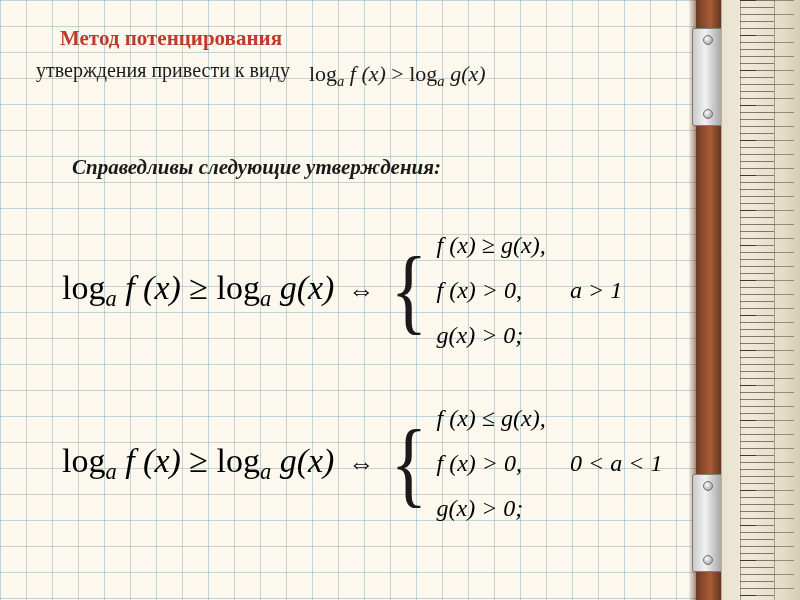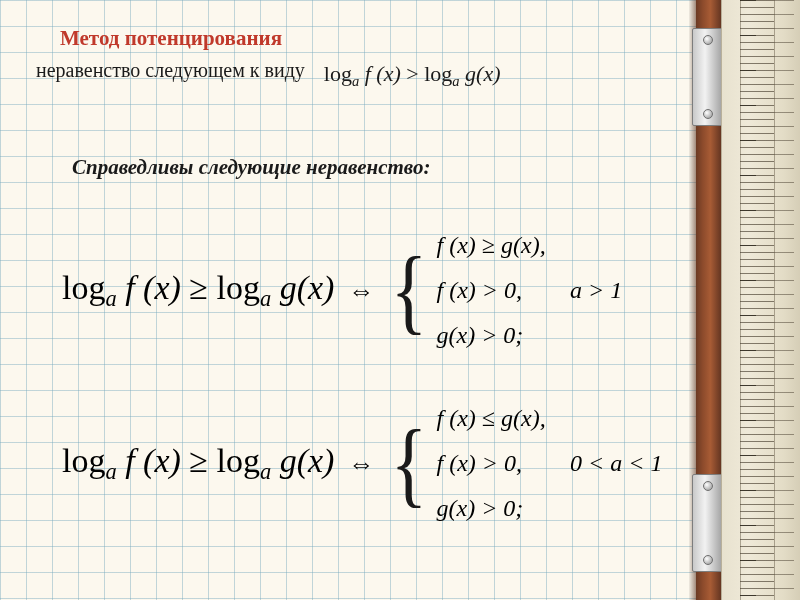--- a/index.html
+++ b/index.html
@@ -247,32 +247,32 @@
 <body>
 
 <div id="slide">
 
   <div class="content">
 
     <div class="title">Метод потенцирования</div>
 
     <div class="intro">
       <span class="second-line">
-        <span>неравенство следующем к виду</span>
+        <span>утверждения привести к виду</span>
         <span class="inline-formula math">
           <span class="up">log</span><span class="sub">a</span>
           <span>f (x)</span>
           <span class="up">&gt;</span>
           <span class="up">log</span><span class="sub">a</span>
           <span>g(x)</span>
         </span>
       </span>
     </div>
 
-    <div class="subtitle">Справедливы следующие неравенство:</div>
+    <div class="subtitle">Справедливы следующие утверждения:</div>
 
     <div class="statement one">
       <span class="lhs math">
         <span class="up">log</span><span class="sub">a</span>
         <span>f (x)</span>
         <span class="up">≥</span>
         <span class="up">log</span><span class="sub">a</span>
         <span>g(x)</span>
       </span>
       <span class="equiv">⇔</span>

